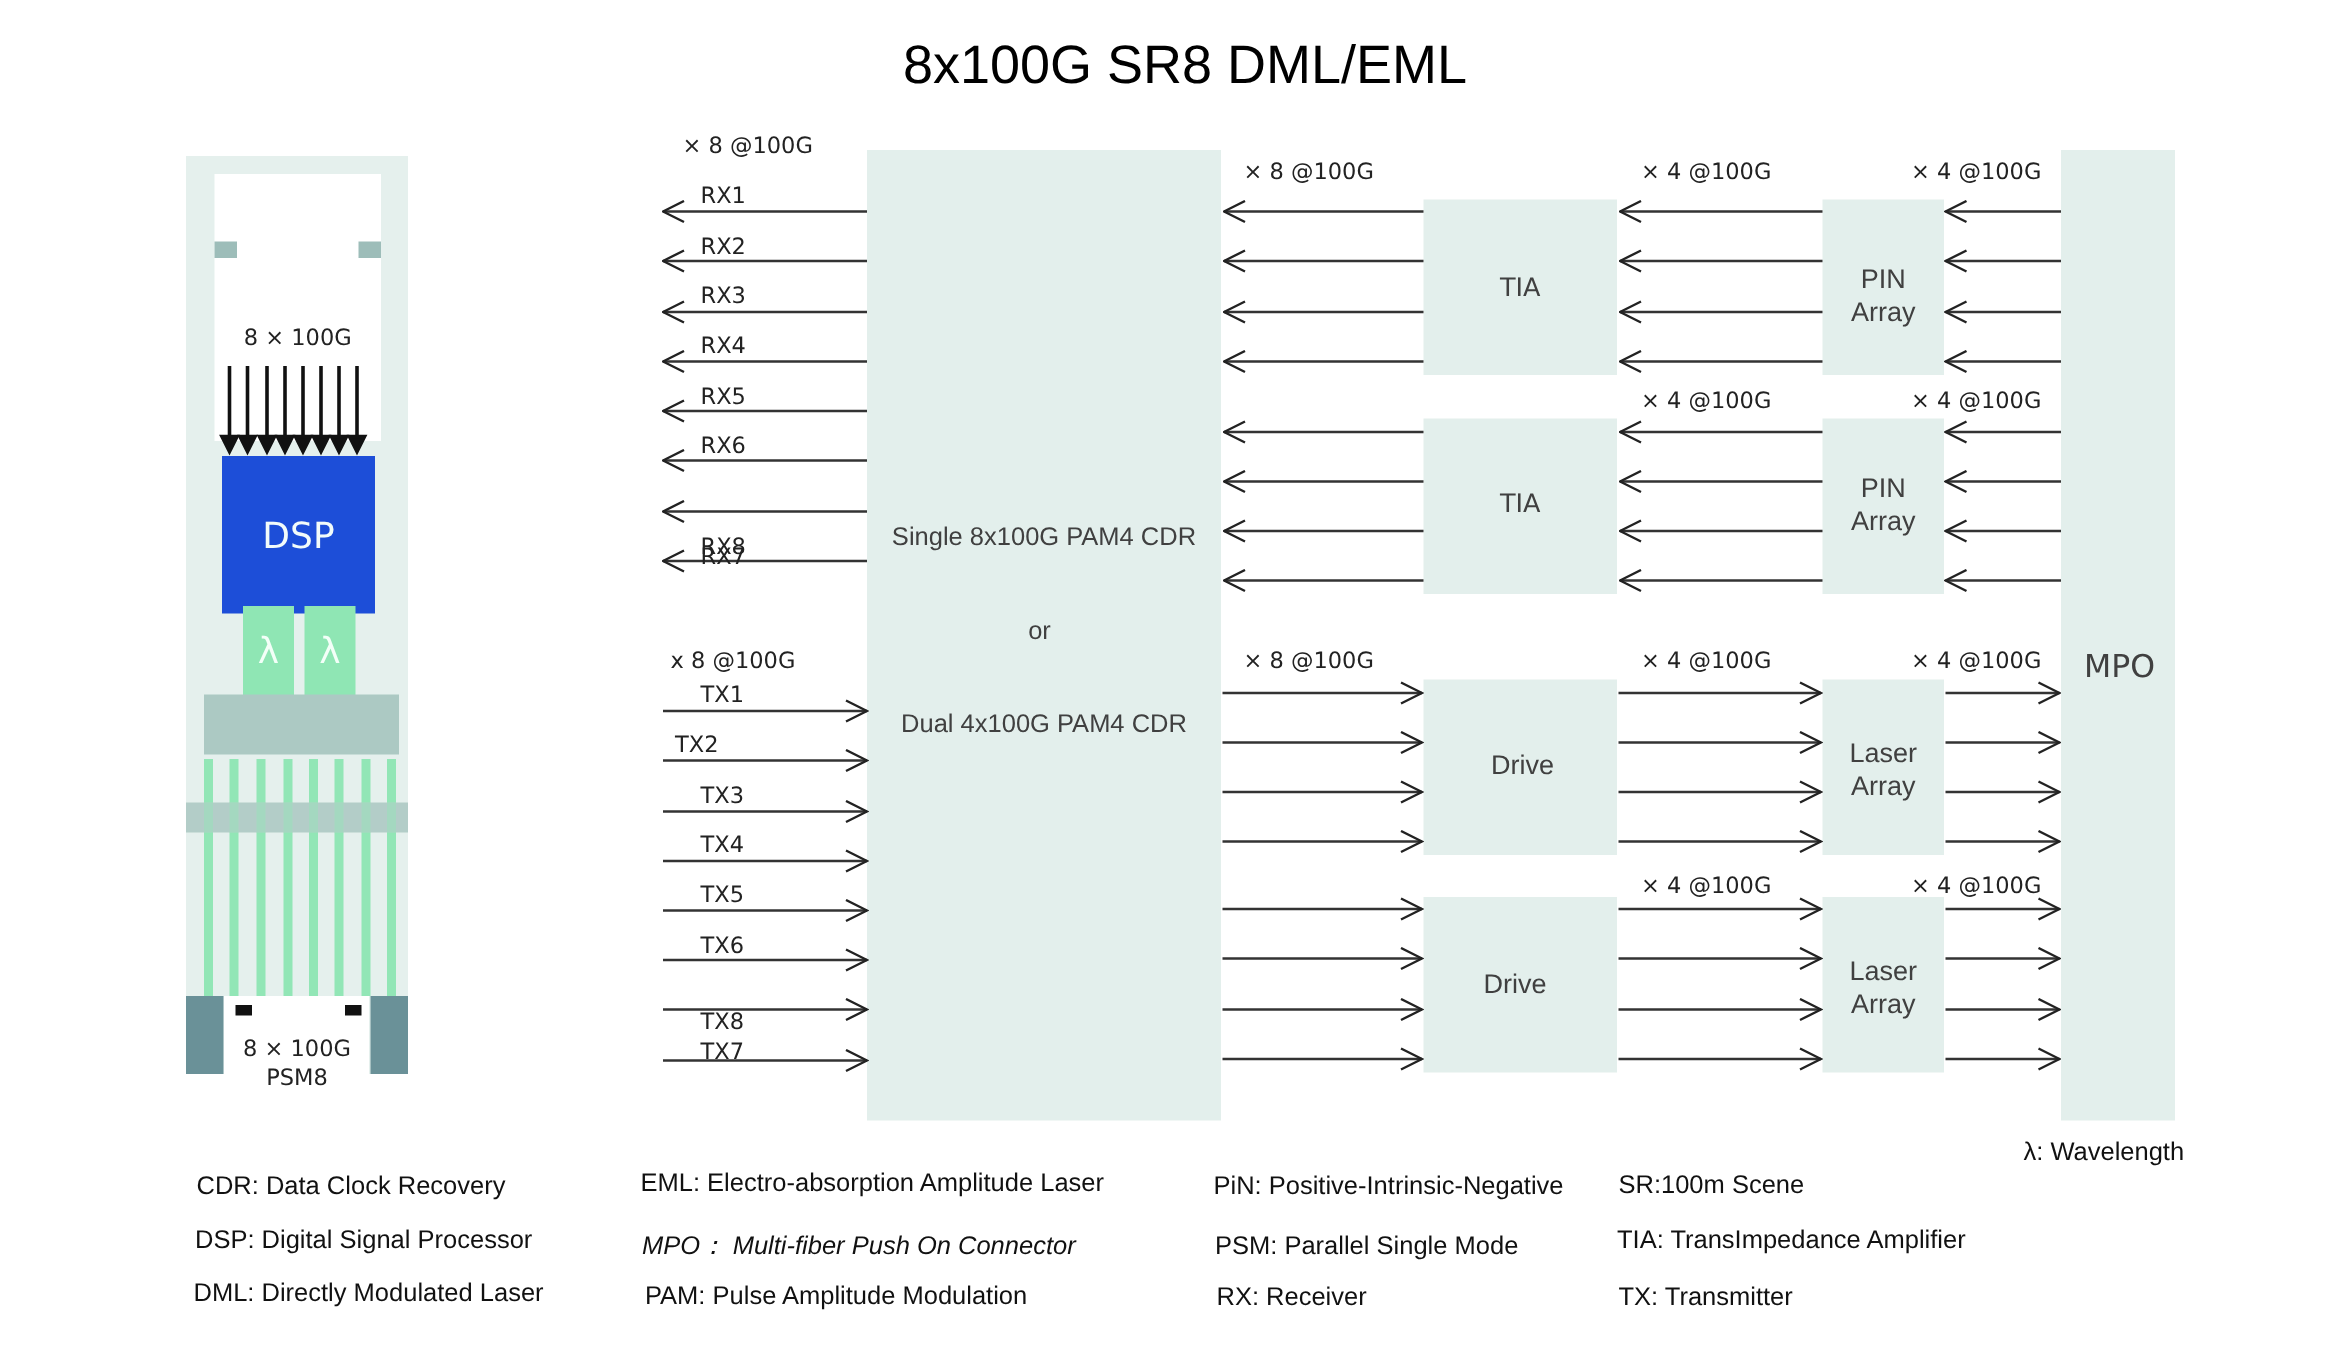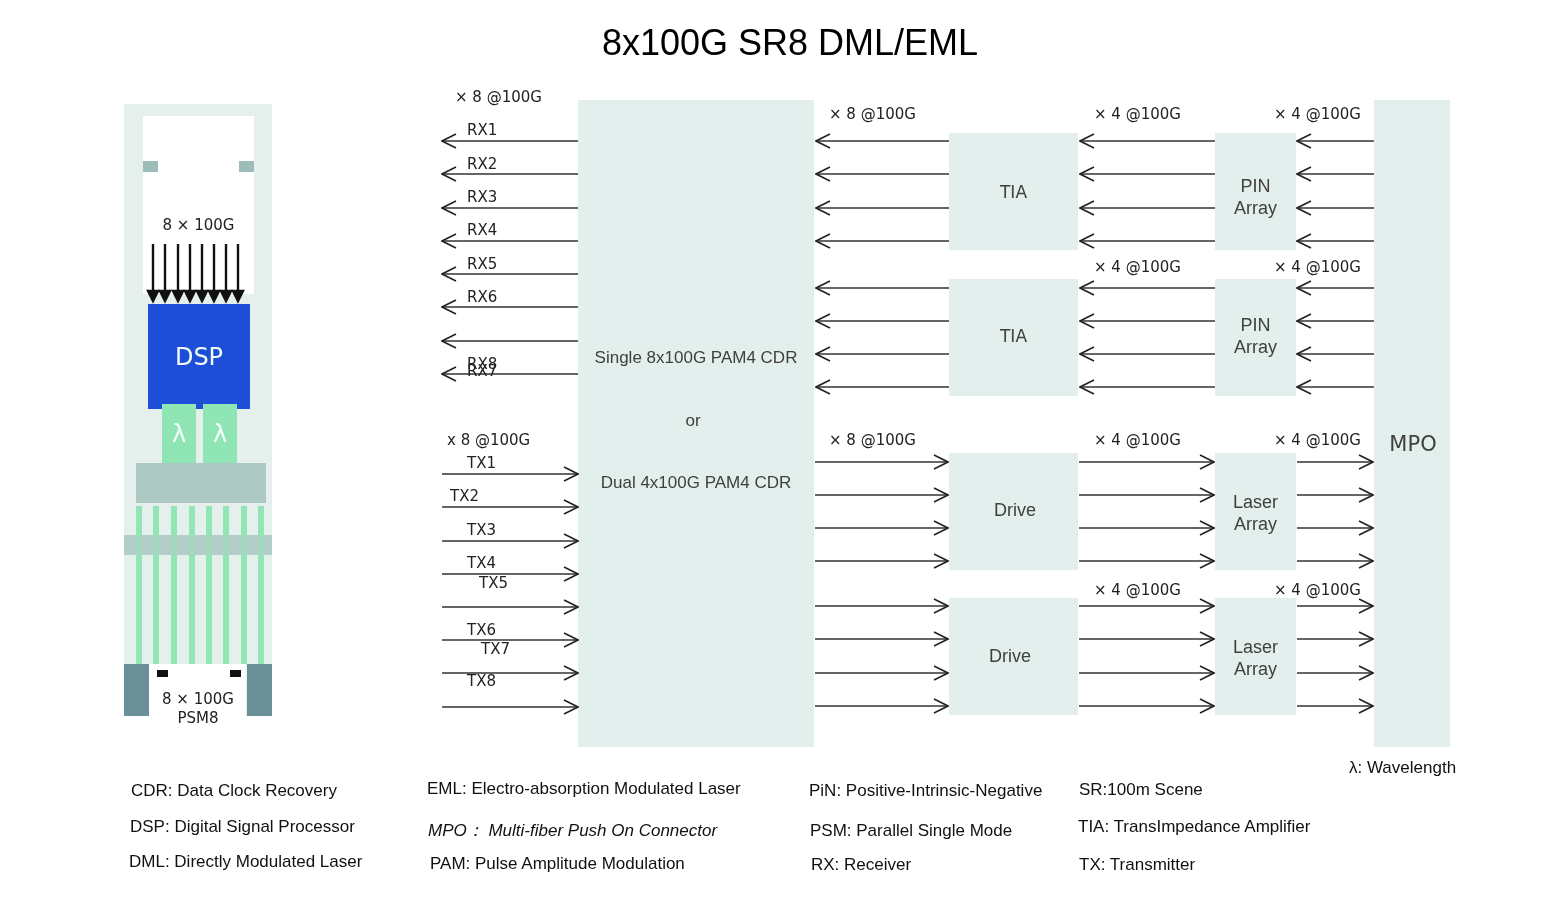--- a/index.html
+++ b/index.html
@@ -194,23 +194,23 @@
 <div class="lbl" style="left:467px; top:255px;">RX5</div>
 <div class="lbl" style="left:467px; top:288px;">RX6</div>
 <div class="lbl" style="left:467px; top:325px;margin-top:37px;">RX7</div>
 <div class="lbl" style="left:467px; top:355px;">RX8</div>
 
 <div class="lbl" style="left:447px; top:431px;">x 8 @100G</div>
 <div class="lbl" style="left:467px; top:454px;">TX1</div>
 <div class="lbl" style="left:450px; top:487px;">TX2</div>
 <div class="lbl" style="left:467px; top:521px;">TX3</div>
 <div class="lbl" style="left:467px; top:554px;">TX4</div>
-<div class="lbl" style="left:467px; top:574px;margin-left:12px;">TX5</div>
+<div class="lbl" style="left:467px; top:587px;">TX5</div>
 <div class="lbl" style="left:467px; top:621px;">TX6</div>
-<div class="lbl" style="left:467px; top:640px;margin-left:14px;">TX7</div>
+<div class="lbl" style="left:467px; top:692px;">TX7</div>
 <div class="lbl" style="left:467px; top:672px;">TX8</div>
 
 <div class="blocklbl" style="left:578px; width:236px; top:347px; font-size:17px;">Single 8x100G PAM4 CDR</div>
 <div class="blocklbl" style="left:578px; width:230px; top:410px; font-size:17px;">or</div>
 <div class="blocklbl" style="left:578px; width:236px; top:472px; font-size:17px;">Dual 4x100G PAM4 CDR</div>
 
 <div class="lbl" style="left:829px; top:105px;">× 8 @100G</div>
 <div class="lbl" style="left:1094px; top:105px;">× 4 @100G</div>
 <div class="lbl" style="left:1274px; top:105px;">× 4 @100G</div>
 <div class="lbl" style="left:1094px; top:258px;">× 4 @100G</div>
@@ -242,21 +242,21 @@
   <div>Array</div>
 </div>
 <div class="blocklbl" style="left:1374px; width:78px; top:409px; font-family:'DejaVu Sans',sans-serif; font-size:21px;margin-top:24px;">MPO</div>
 
 <div class="legend" style="left:1349px; top:758px;">λ: Wavelength</div>
 
 <div class="legend" style="left:131px; top:781px;">CDR: Data Clock Recovery</div>
 <div class="legend" style="left:130px; top:817px;">DSP: Digital Signal Processor</div>
 <div class="legend" style="left:129px; top:852px;">DML: Directly Modulated Laser</div>
 
-<div class="legend" style="left:427px; top:779px;">EML: Electro-absorption Modulated Laser</div>
+<div class="legend" style="left:427px; top:779px;">EML: Electro-absorption Amplitude Laser</div>
 <div class="legend" style="left:428px; top:819px;font-style:italic;">MPO：  Multi-fiber Push On Connector</div>
 <div class="legend" style="left:430px; top:854px;">PAM: Pulse Amplitude Modulation</div>
 
 <div class="legend" style="left:809px; top:781px;">PiN: Positive-Intrinsic-Negative</div>
 <div class="legend" style="left:810px; top:821px;">PSM: Parallel Single Mode</div>
 <div class="legend" style="left:811px; top:855px;">RX: Receiver</div>
 
 <div class="legend" style="left:1079px; top:780px;">SR:100m Scene</div>
 <div class="legend" style="left:1078px; top:817px;">TIA: TransImpedance Amplifier</div>
 <div class="legend" style="left:1079px; top:855px;">TX: Transmitter</div>

